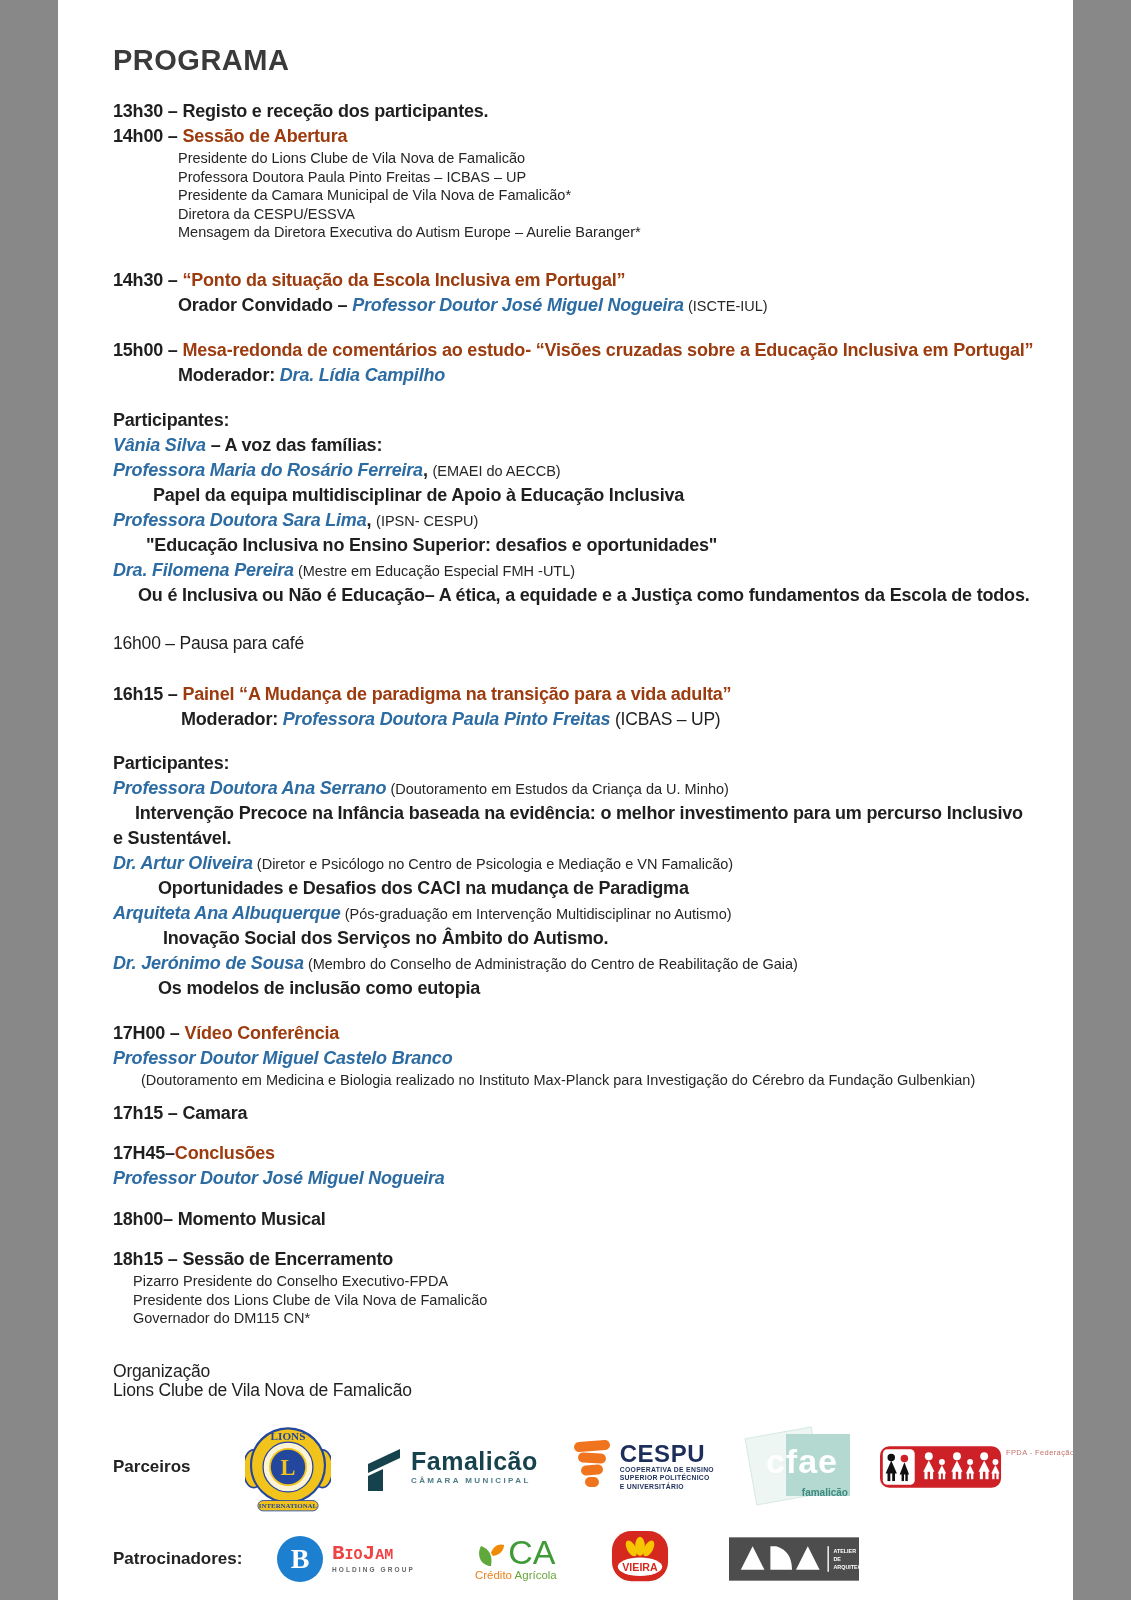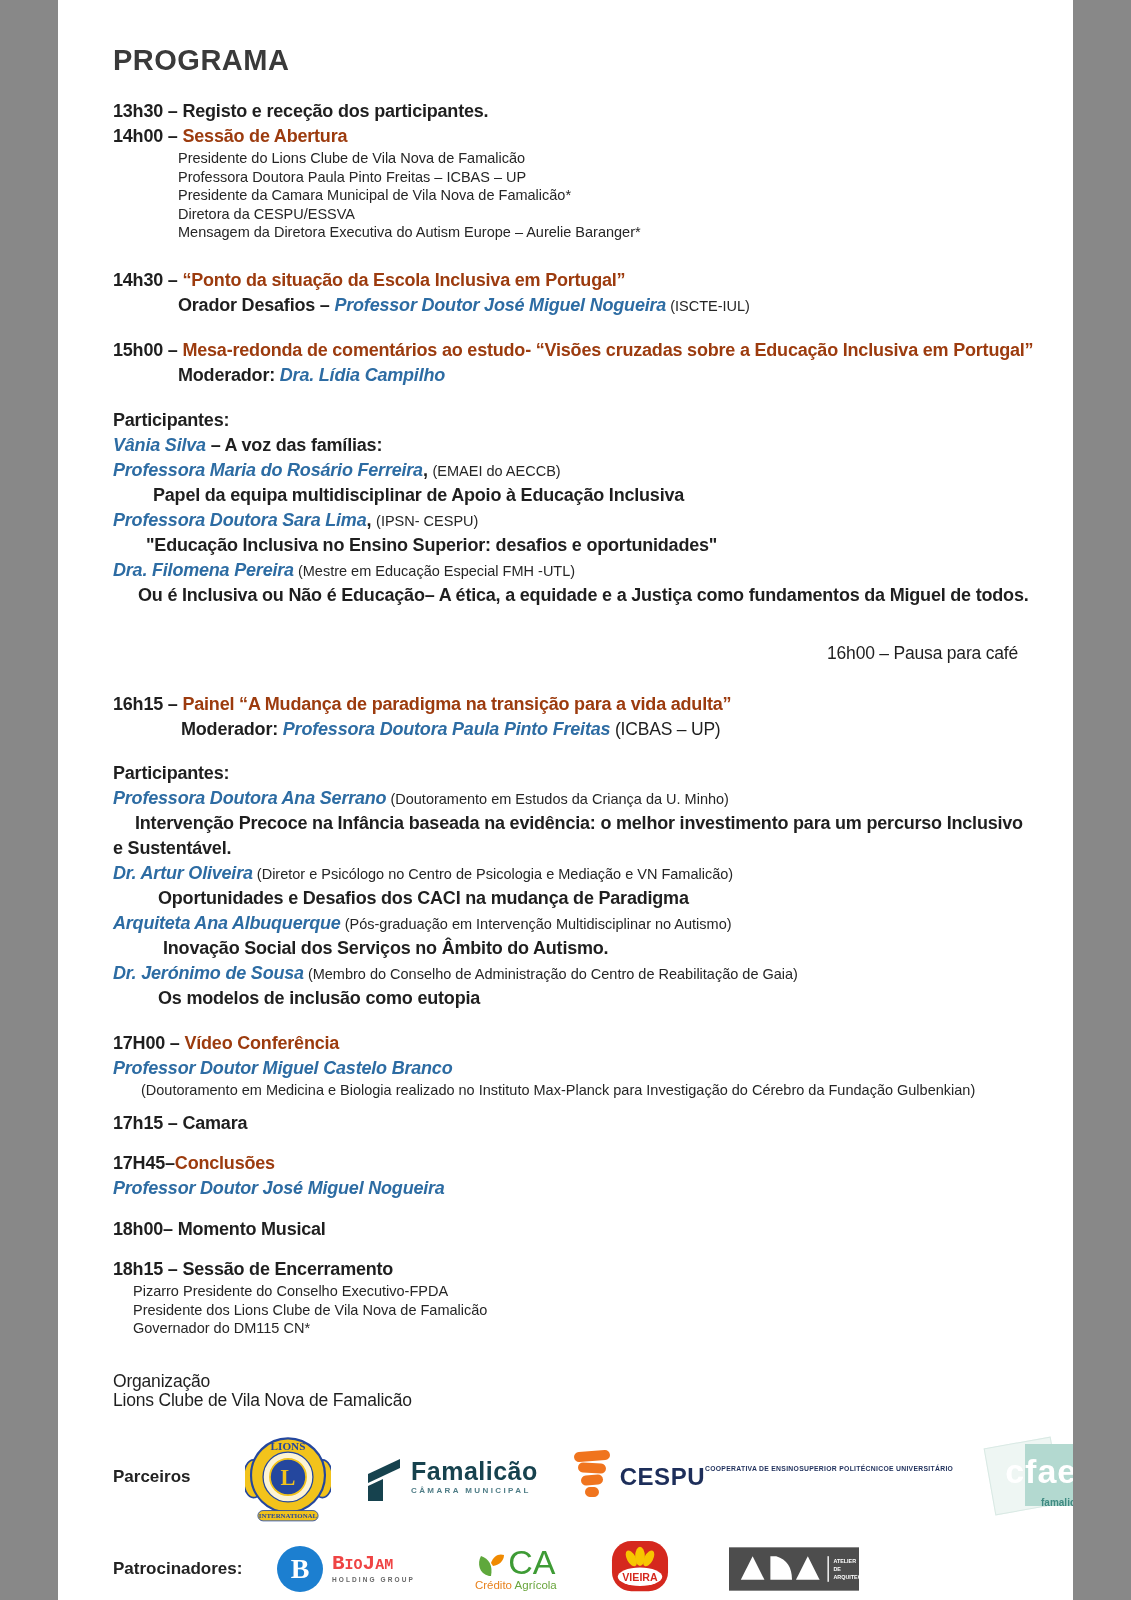--- a/index.html
+++ b/index.html
@@ -25,21 +25,21 @@
   .logo{flex:0 0 auto;display:flex;align-items:center;}
 
   
   .famalicao{margin-left:34px;}
   .fam-text{margin-left:8px;display:flex;flex-direction:column;}
   .fam-title{font-size:25px;font-weight:700;color:#16424e;letter-spacing:.5px;line-height:26px;}
   .fam-sub{font-size:8px;font-weight:700;color:#4e7c86;letter-spacing:2.4px;margin-top:2px;}
 
   
   .cespu{margin-left:34px;}
-  .cespu-col{margin-left:8px;display:flex;flex-direction:row;}
+  .cespu-col{margin-left:8px;display:flex;flex-direction:column;}
   .cespu-title{font-size:24px;font-weight:800;color:#1d2e5a;letter-spacing:.5px;line-height:24px;}
   .cespu-sub{font-size:6.8px;font-weight:700;color:#1d2e5a;letter-spacing:.3px;line-height:8.5px;}
 
   
   .cfae{margin-left:36px;position:relative;width:100px;height:82px;display:block;}
   .cfae-back{position:absolute;left:0;top:6px;width:66px;height:66px;background:#eef6f3;border:1px solid #d9e9e4;transform:rotate(-10deg);}
   .cfae-front{position:absolute;right:0;top:8px;width:64px;height:62px;background:#b3d9d0;}
   .cfae-title{position:absolute;left:16px;top:18px;font-size:34px;font-weight:700;color:#ffffff;letter-spacing:1px;line-height:34px;}
   .cfae-sub{position:absolute;right:2px;bottom:10px;font-size:10px;font-weight:700;color:#3f8a82;}
 
@@ -75,32 +75,32 @@
 
   <div>
       <div class="line"><span class="s-b">13h30 – Registo e receção dos participantes.</span></div>
       <div class="line"><span class="s-b">14h00 – </span><span class="s-n">Sessão de Abertura</span></div>
       <div class="line sm" style="margin-left: 65px;"><span class="s-s">Presidente do Lions Clube de Vila Nova de Famalicão</span></div>
       <div class="line sm" style="margin-left: 65px;"><span class="s-s">Professora Doutora Paula Pinto Freitas – ICBAS – UP</span></div>
       <div class="line sm" style="margin-left: 65px;"><span class="s-s">Presidente da Camara Municipal de Vila Nova de Famalicão*</span></div>
       <div class="line sm" style="margin-left: 65px;"><span class="s-s">Diretora da CESPU/ESSVA</span></div>
       <div class="line sm" style="margin-left: 65px;"><span class="s-s">Mensagem da Diretora Executiva do Autism Europe – Aurelie Baranger*</span></div>
       <div class="line" style="margin-top: 26px;"><span class="s-b">14h30 – </span><span class="s-n">“Ponto da situação da Escola Inclusiva em Portugal”</span></div>
-      <div class="line" style="margin-left: 65px;"><span class="s-b">Orador Desafios – </span><span class="s-u">Professor Doutor José Miguel Nogueira</span><span class="s-s"> (ISCTE-IUL)</span></div>
+      <div class="line" style="margin-left: 65px;"><span class="s-b">Orador Convidado – </span><span class="s-u">Professor Doutor José Miguel Nogueira</span><span class="s-s"> (ISCTE-IUL)</span></div>
       <div class="line" style="margin-top: 20px;"><span class="s-b">15h00 – </span><span class="s-n">Mesa-redonda de comentários ao estudo- “Visões cruzadas sobre a Educação Inclusiva em Portugal”</span></div>
       <div class="line" style="margin-left: 65px;"><span class="s-b">Moderador: </span><span class="s-u">Dra. Lídia Campilho</span></div>
       <div class="line" style="margin-top: 20px;"><span class="s-b">Participantes:</span></div>
       <div class="line"><span class="s-u">Vânia Silva</span><span class="s-b"> – A voz das famílias:</span></div>
       <div class="line"><span class="s-u">Professora Maria do Rosário Ferreira</span><span class="s-b">, </span><span class="s-s">(EMAEI do AECCB)</span></div>
       <div class="line" style="margin-left: 40px;"><span class="s-b">Papel da equipa multidisciplinar de Apoio à Educação Inclusiva</span></div>
       <div class="line"><span class="s-u">Professora Doutora Sara Lima</span><span class="s-b">, </span><span class="s-s">(IPSN- CESPU)</span></div>
       <div class="line" style="margin-left: 33px;"><span class="s-b">"Educação Inclusiva no Ensino Superior: desafios e oportunidades"</span></div>
       <div class="line"><span class="s-u">Dra. Filomena Pereira</span><span class="s-s"> (Mestre em Educação Especial FMH -UTL)</span></div>
-      <div class="line" style="margin-left: 25px;"><span class="s-b">Ou é Inclusiva ou Não é Educação– A ética, a equidade e a Justiça como fundamentos da Miguel de todos.</span></div>
-      <div class="line pl" style="margin-top: 36px; text-align: right;"><span class="s-p">16h00 – Pausa para café</span></div>
+      <div class="line" style="margin-left: 25px;"><span class="s-b">Ou é Inclusiva ou Não é Educação– A ética, a equidade e a Justiça como fundamentos da Escola de todos.</span></div>
+      <div class="line pl" style="margin-top: 26px;"><span class="s-p">16h00 – Pausa para café</span></div>
       <div class="line" style="margin-top: 29px;"><span class="s-b">16h15 – </span><span class="s-n">Painel “A Mudança de paradigma na transição para a vida adulta”</span></div>
       <div class="line" style="margin-left: 68px;"><span class="s-b">Moderador: </span><span class="s-u">Professora Doutora Paula Pinto Freitas</span><span class="s-p"> (ICBAS – UP)</span></div>
       <div class="line" style="margin-top: 19px;"><span class="s-b">Participantes:</span></div>
       <div class="line"><span class="s-u">Professora Doutora Ana Serrano</span><span class="s-s"> (Doutoramento em Estudos da Criança da U. Minho)</span></div>
       <div class="line" style="margin-left: 22px;"><span class="s-b">Intervenção Precoce na Infância baseada na evidência: o melhor investimento para um percurso Inclusivo</span></div>
       <div class="line"><span class="s-b">e Sustentável.</span></div>
       <div class="line"><span class="s-u">Dr. Artur Oliveira</span><span class="s-s"> (Diretor e Psicólogo no Centro de Psicologia e Mediação e VN Famalicão)</span></div>
       <div class="line" style="margin-left: 45px;"><span class="s-b">Oportunidades e Desafios dos CACI na mudança de Paradigma</span></div>
       <div class="line"><span class="s-u">Arquiteta Ana Albuquerque</span><span class="s-s"> (Pós-graduação em Intervenção Multidisciplinar no Autismo)</span></div>
       <div class="line" style="margin-left: 50px;"><span class="s-b">Inovação Social dos Serviços no Âmbito do Autismo.</span></div>

